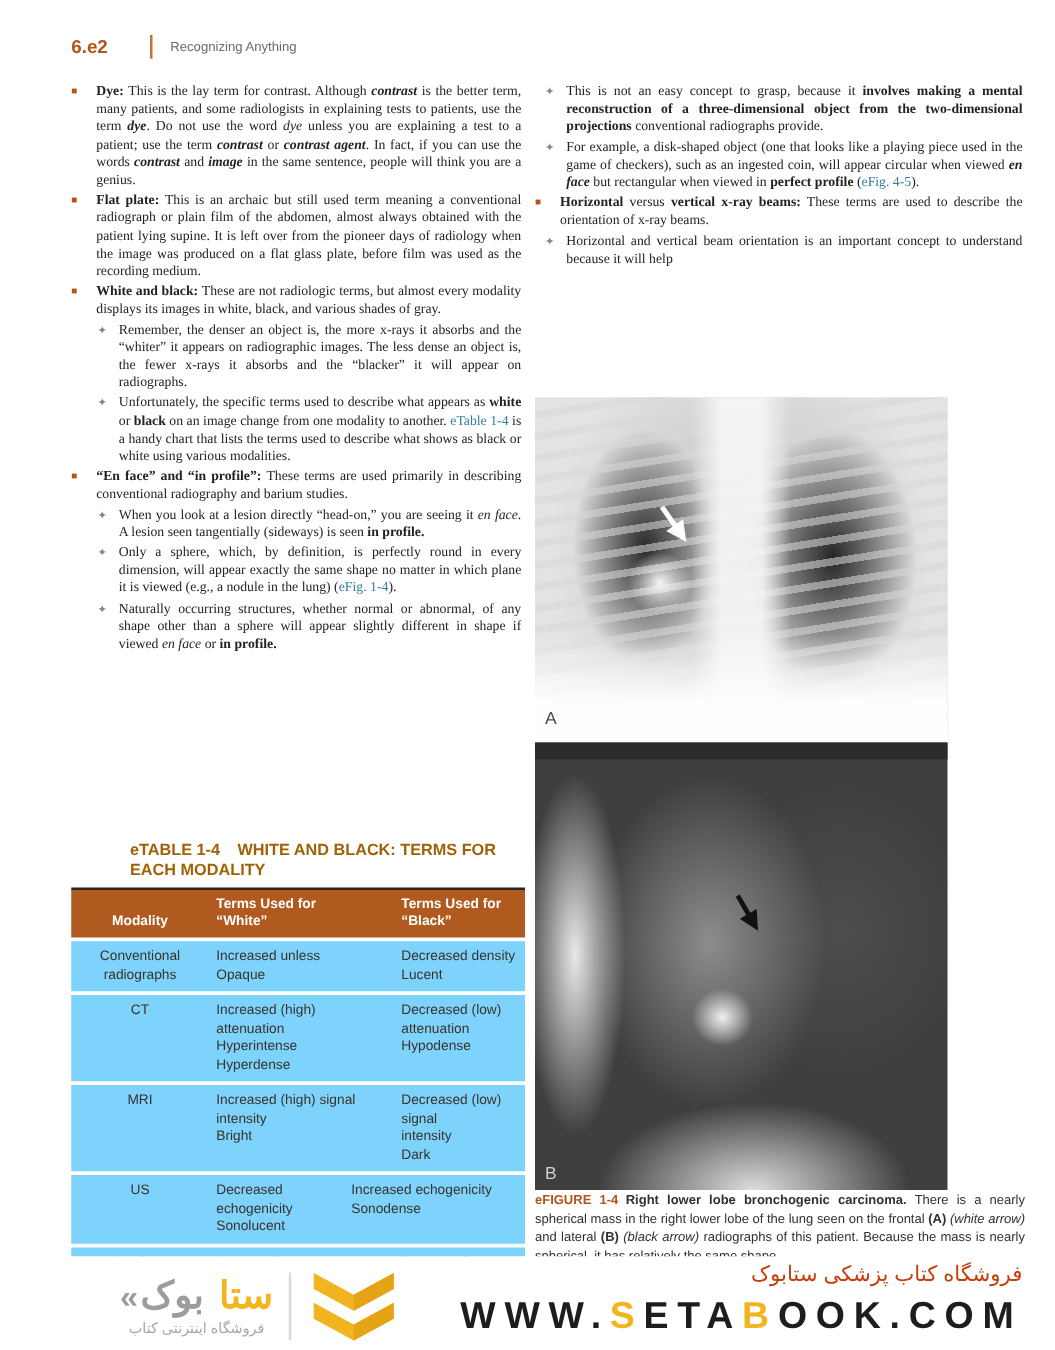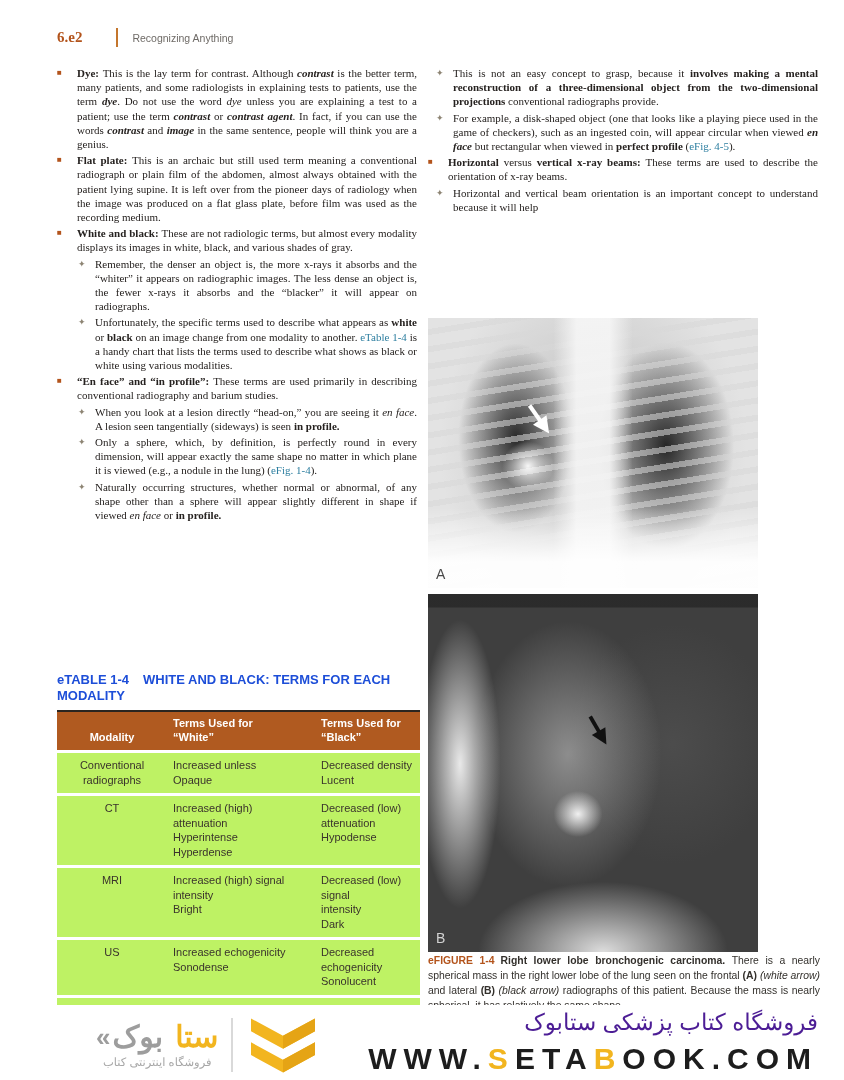--- a/index.html
+++ b/index.html
@@ -1,47 +1,47 @@
 <!DOCTYPE html>
 <html><head>
 <meta charset="utf-8">
 <style>
   html,body{margin:0;padding:0;background:#ffffff;}
   .page{position:relative;width:844px;height:1080px;background:#ffffff;overflow:hidden;
         font-family:"Liberation Serif", serif;color:#262220;}
 
   
   .hdr{position:absolute;left:57px;top:28px;display:flex;align-items:center;gap:0;}
-  .hdr .pnum{font-family:Liberation Serif, serif;font-weight:bold;font-size:15px;color:#b3541c;}
+  .hdr .pnum{font-family:Liberation Sans, sans-serif;font-weight:bold;font-size:15px;color:#b3541c;}
   .hdr .hdiv{width:2px;height:19px;background:#c4762d;margin:0 14px 0 34px;}
   .hdr .rhead{font-family:"Liberation Sans",sans-serif;font-size:10.5px;color:#6e6a66;}
 
   
   .col{position:absolute;top:66px;font-size:11px;line-height:14.2px;text-align:justify;}
   .col-left{left:57px;width:360px;}
   .col-right{left:428px;width:390px;}
   .li{display:flex;margin:0 0 2px 0;}
   .li .mk{flex:0 0 auto;text-align:left;}
   .li.lv1 .mk{width:20px;color:#b3541c;font-size:8px;line-height:14.2px;}
   .li.lv2{margin-left:21px;}
   .li.lv2 .mk{width:17px;color:#8d8473;font-size:9px;line-height:14px;}
   .li .tx{flex:1 1 auto;}
   .s-b{font-weight:bold;}
   .s-i{font-style:italic;}
   .s-bi{font-weight:bold;font-style:italic;}
   .s-link{color:#2e7fa0;}
 
   
   .tbl-sec{position:absolute;left:57px;top:672px;width:363px;font-family:"Liberation Sans",sans-serif;}
-  .tbl-title{color:#1d4ed8;font-weight:bold;font-size:13px;line-height:15.5px;margin-bottom:7px;}
+  .tbl-title{color:#a16207;font-weight:bold;font-size:13px;line-height:15.5px;margin-bottom:7px;margin-left:47px;}
   .tbl-title .tlabel{margin-right:14px;}
   .tbl{border-top:2px solid #2a2520;border-bottom:3px solid #2a2520;}
   .thead{background:#b05a20;color:#ffffff;display:flex;align-items:flex-end;
          font-weight:bold;font-size:11px;line-height:13.5px;padding:5px 0 6px 0;}
-  .trow{display:flex;background:#bef264;margin-top:3px;font-size:11px;line-height:14.5px;color:#3a332c;
+  .trow{display:flex;background:#7dd3fc;margin-top:3px;font-size:11px;line-height:14.5px;color:#3a332c;
         padding:5px 0 6px 0;}
   .trow:first-of-type{margin-top:0;}
   .tc{white-space:pre-line;padding:0 6px 0 9px;}
   .tc1{width:92px;text-align:center;}
   .tc2{width:133px;}
   .tc3{flex:1;}
   .thead .tc{padding:0 6px 0 9px;}
 
   
   .xray{position:absolute;overflow:hidden;}
@@ -80,21 +80,21 @@
   .brand{position:absolute;left:96px;top:8px;display:flex;align-items:center;}
   .wordblock{display:flex;flex-direction:column;align-items:center;}
   .wordmark{display:flex;align-items:center;font-weight:bold;font-size:30px;line-height:32px;}
   .wordmark .chev{color:#9d9d9d;font-size:26px;margin-right:2px;font-weight:bold;}
   .lg-g{color:#9d9d9d;}
   .lg-y{color:#f2b51f;margin-left:12px;}
   .wordsub{color:#a7a7a7;font-size:11.5px;margin-top:2px;}
   .bdiv{width:2px;height:54px;background:#d9d9d9;margin:0 12px;}
   .brand-emblem{width:76px;height:64px;}
   .f-right{position:absolute;right:26px;top:4px;text-align:right;}
-  .f-tagline{font-size:23px;color:#4c1d95;direction:rtl;}
+  .f-tagline{font-size:17px;color:#c2410c;direction:rtl;}
   .f-url{font-size:30px;font-weight:bold;letter-spacing:7px;color:#1d1d1d;margin-top:6px;}
   .s-y{color:#f2b51f;}
 </style>
 </head>
 <body>
 
 <div class="page">
 
   <div class="hdr">
     <span class="pnum">6.e2</span>
@@ -214,24 +214,24 @@
         <span class="tc tc1">MRI</span>
         <span class="tc tc2">Increased (high) signal
 intensity
 Bright</span>
         <span class="tc tc3">Decreased (low) signal
 intensity
 Dark</span>
       </div>
       <div class="trow">
         <span class="tc tc1">US</span>
+        <span class="tc tc3">Decreased echogenicity
+Sonolucent</span>
         <span class="tc tc2">Increased echogenicity
 Sonodense</span>
-        <span class="tc tc3">Decreased echogenicity
-Sonolucent</span>
       </div>
       <div class="trow">
         <span class="tc tc1">Nuclear
 medicine</span>
         <span class="tc tc2">Increased tracer
 uptake</span>
         <span class="tc tc3">Decreased tracer
 uptake</span>
       </div>
       <div class="trow">

